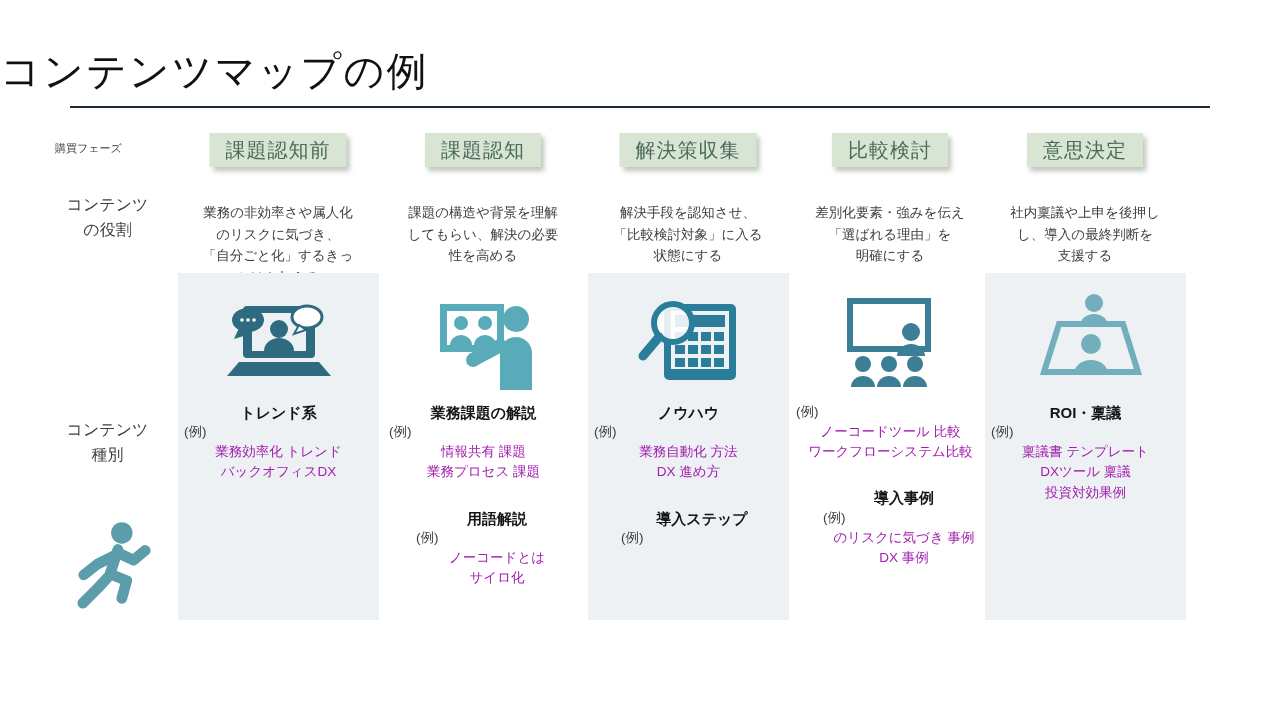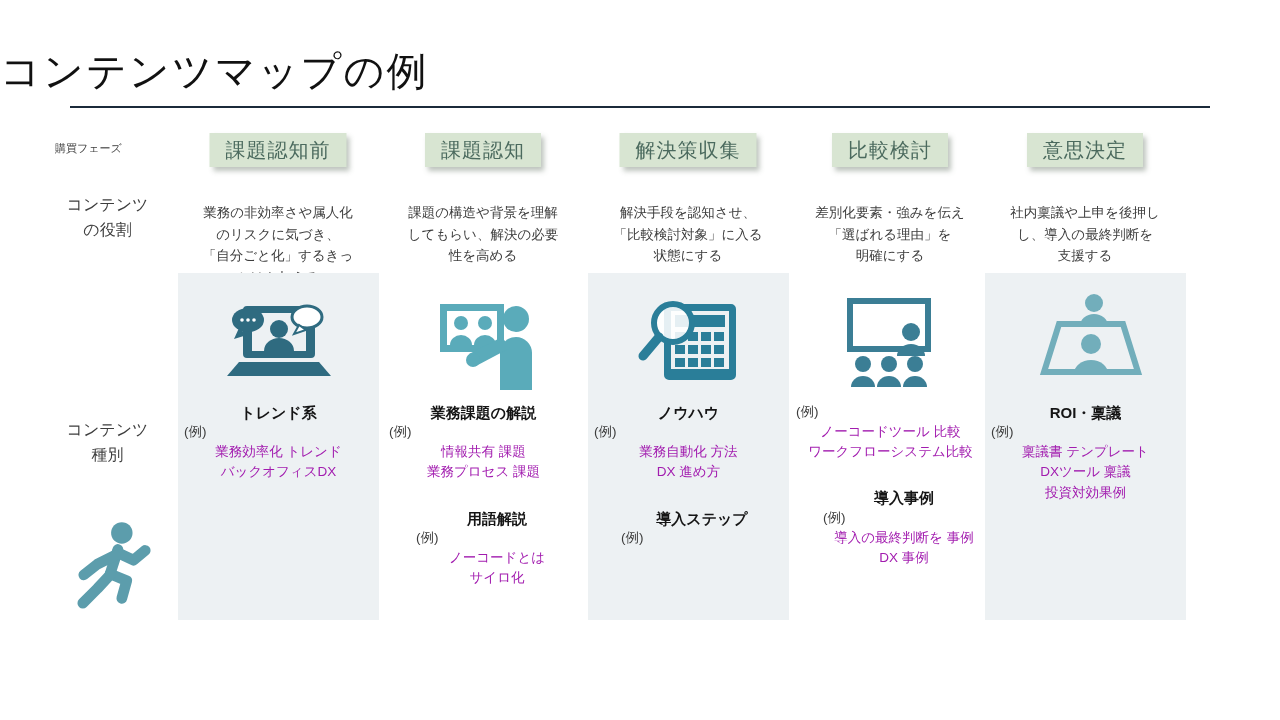--- a/index.html
+++ b/index.html
@@ -204,21 +204,21 @@
     </div>
     <div class="groups">
       <div class="group">
         <div class="g-rei">(例)</div>
         <div class="g-ex pre">ノーコードツール 比較
 ワークフローシステム比較</div>
       </div>
       <div class="group">
         <div class="g-title">導入事例</div>
         <div class="g-rei">(例)</div>
-        <div class="g-ex pre">導入の最終判断を 事例
+        <div class="g-ex pre">のリスクに気づき 事例
 DX 事例</div>
       </div>
     </div>
   </div>
 
   <div class="col c5 panel">
     <div class="icon-box">
       <svg width="130" height="100" viewBox="0 0 130 100">
         <g fill="#72aebb">
           <circle cx="73" cy="13" r="9"></circle>

